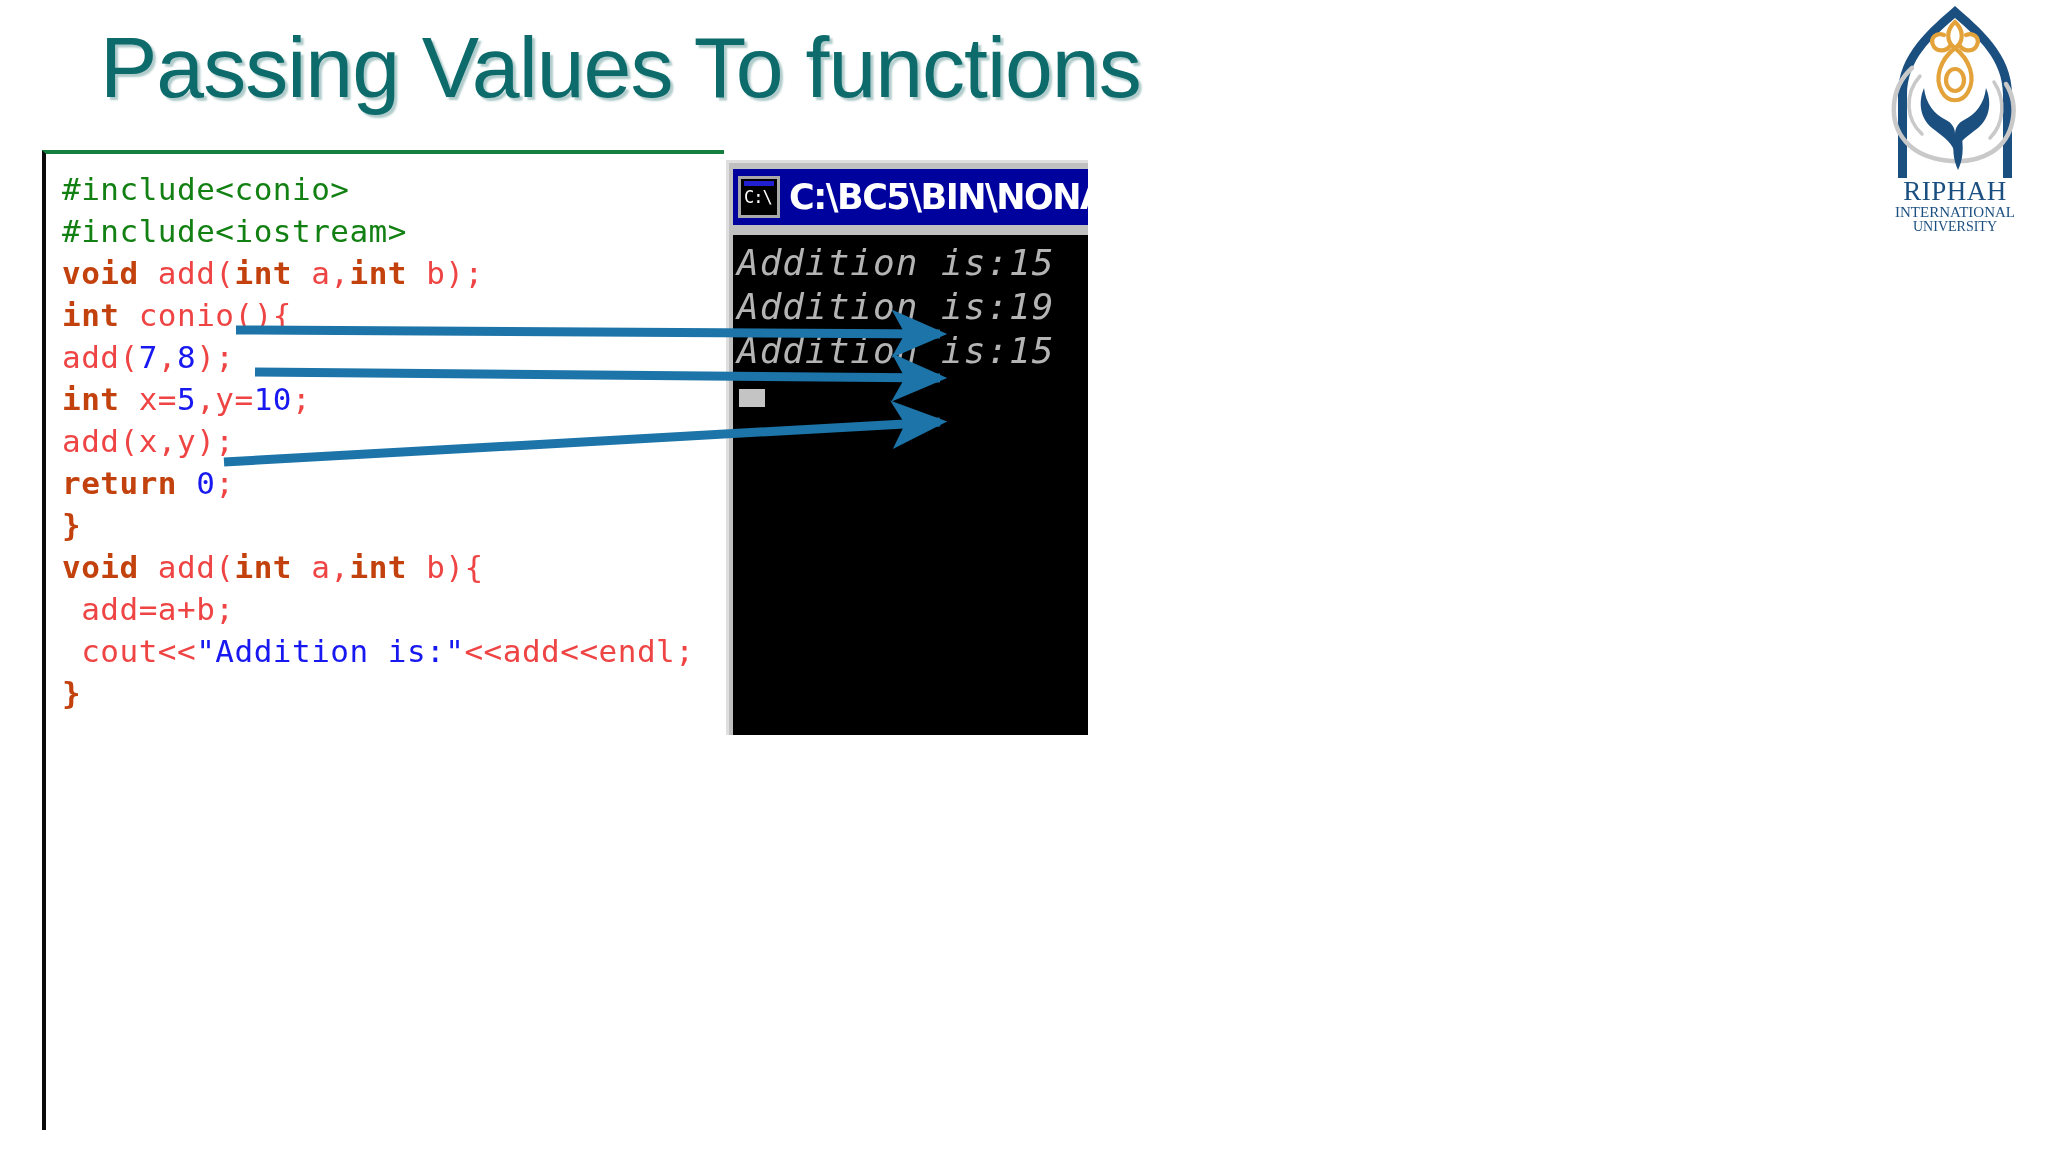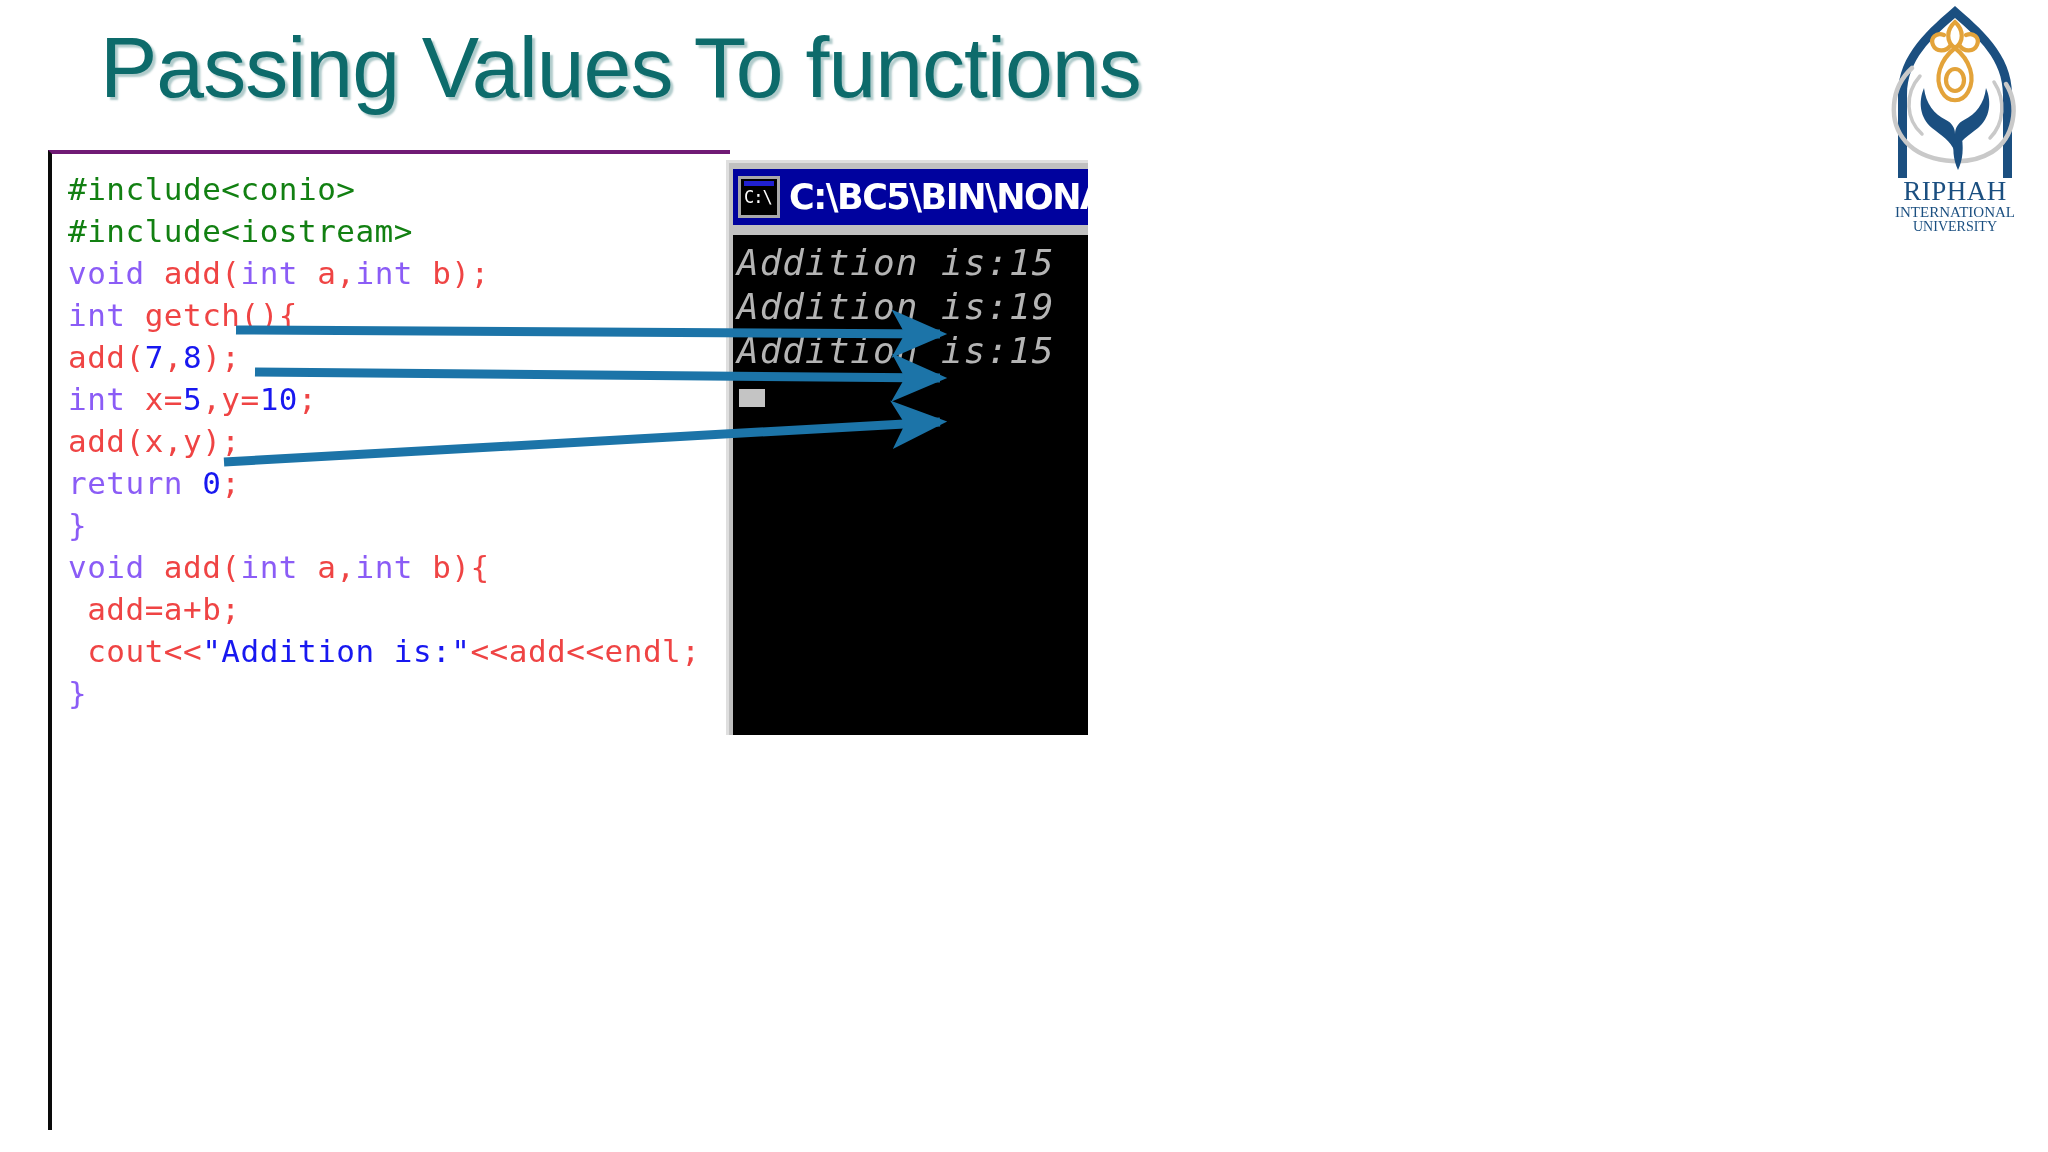--- a/index.html
+++ b/index.html
@@ -25,40 +25,39 @@
     text-shadow: 3px 3px 2px rgba(150,185,185,0.75);
     white-space: nowrap;
   }
 
   
   #code-block {
     position: absolute;
     left: 42px; top: 150px;
     width: 682px;
     height: 980px;
-    border-top: 4px solid #701a75;
+    border-top: 4px solid #15803d;
     border-left: 4px solid #0a0a0a;
     box-sizing: border-box;
-    margin-left: 6px;
   }
   #code-lines {
     position: absolute;
     left: 16px; top: 14px;
     width: 700px;
   }
   .code-line {
     font-family: "DejaVu Sans Mono", "Liberation Mono", monospace;
     font-size: 31px;
     line-height: 42px;
     white-space: pre;
     color: #000000;
     letter-spacing: 0.5px;
   }
   .tok-pre  { color: #128012; }            
-  .tok-kw   { color: #8b5cf6; font-weight: normal; }  
+  .tok-kw   { color: #c2410c; font-weight: bold; }  
   .tok-num  { color: #1818f0; }            
   .tok-str  { color: #1818f0; }            
   .tok-plain{ color: #ef4444; }
 
   
   #console-window {
     position: absolute;
     left: 726px; top: 160px;
     width: 362px; height: 575px;
     background: #c0c0c0;
@@ -151,21 +150,21 @@
 </head>
 <body>
 
 <div id="slide-title">Passing Values To functions</div>
 
 <div id="code-block">
   <div id="code-lines">
       <div class="code-line"><span class="tok-pre">#include&lt;conio&gt;</span></div>
       <div class="code-line"><span class="tok-pre">#include&lt;iostream&gt;</span></div>
       <div class="code-line"><span class="tok-kw">void</span><span class="tok-plain"> add(</span><span class="tok-kw">int</span><span class="tok-plain"> a,</span><span class="tok-kw">int</span><span class="tok-plain"> b);</span></div>
-      <div class="code-line"><span class="tok-kw">int</span><span class="tok-plain"> getch(){</span></div>
+      <div class="code-line"><span class="tok-kw">int</span><span class="tok-plain"> conio(){</span></div>
       <div class="code-line"><span class="tok-plain">add(</span><span class="tok-num">7</span><span class="tok-plain">,</span><span class="tok-num">8</span><span class="tok-plain">);</span></div>
       <div class="code-line"><span class="tok-kw">int</span><span class="tok-plain"> x=</span><span class="tok-num">5</span><span class="tok-plain">,y=</span><span class="tok-num">10</span><span class="tok-plain">;</span></div>
       <div class="code-line"><span class="tok-plain">add(x,y);</span></div>
       <div class="code-line"><span class="tok-kw">return</span><span class="tok-plain"> </span><span class="tok-num">0</span><span class="tok-plain">;</span></div>
       <div class="code-line"><span class="tok-kw">}</span></div>
       <div class="code-line"><span class="tok-kw">void</span><span class="tok-plain"> add(</span><span class="tok-kw">int</span><span class="tok-plain"> a,</span><span class="tok-kw">int</span><span class="tok-plain"> b){</span></div>
       <div class="code-line"><span class="tok-plain"> add=a+b;</span></div>
       <div class="code-line"><span class="tok-plain"> cout&lt;&lt;</span><span class="tok-str">"Addition is:"</span><span class="tok-plain">&lt;&lt;add&lt;&lt;endl;</span></div>
       <div class="code-line"><span class="tok-kw">}</span></div>
     </div>

